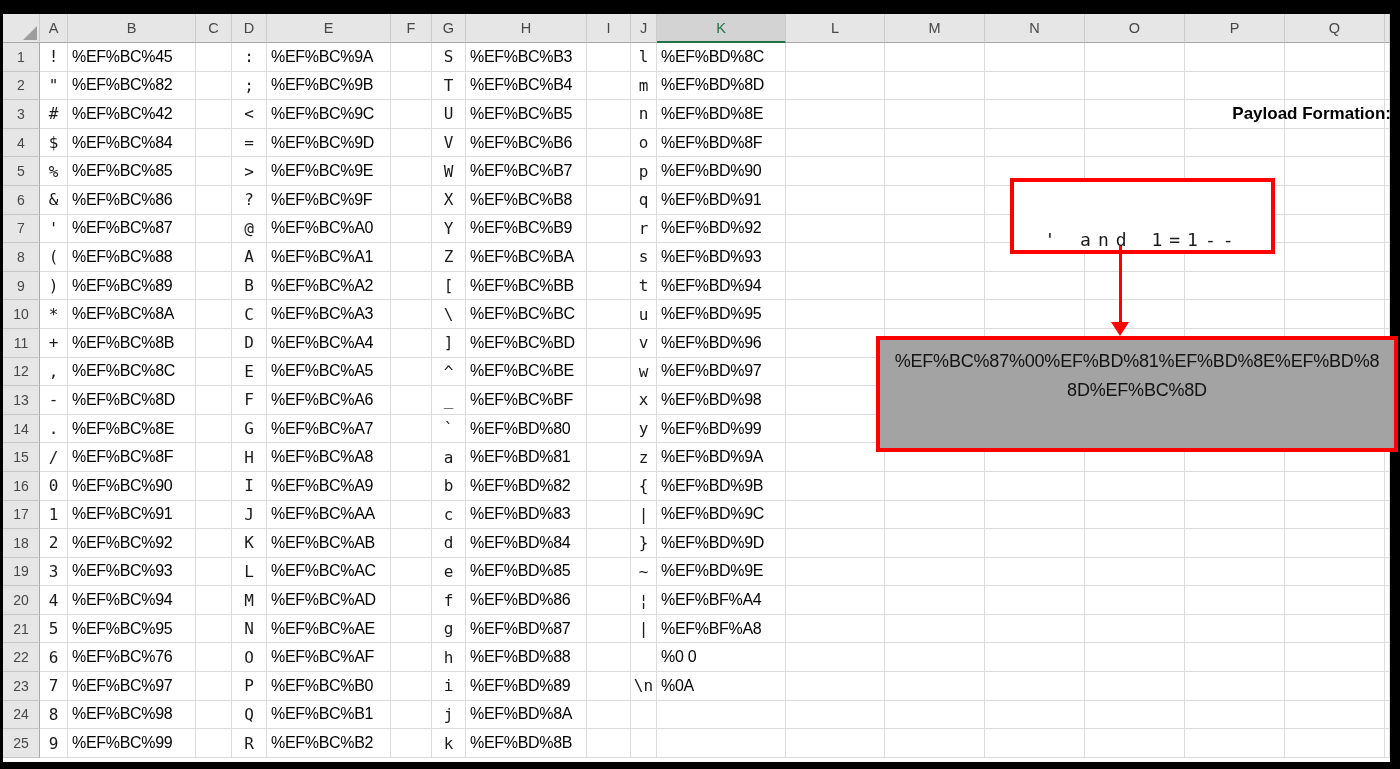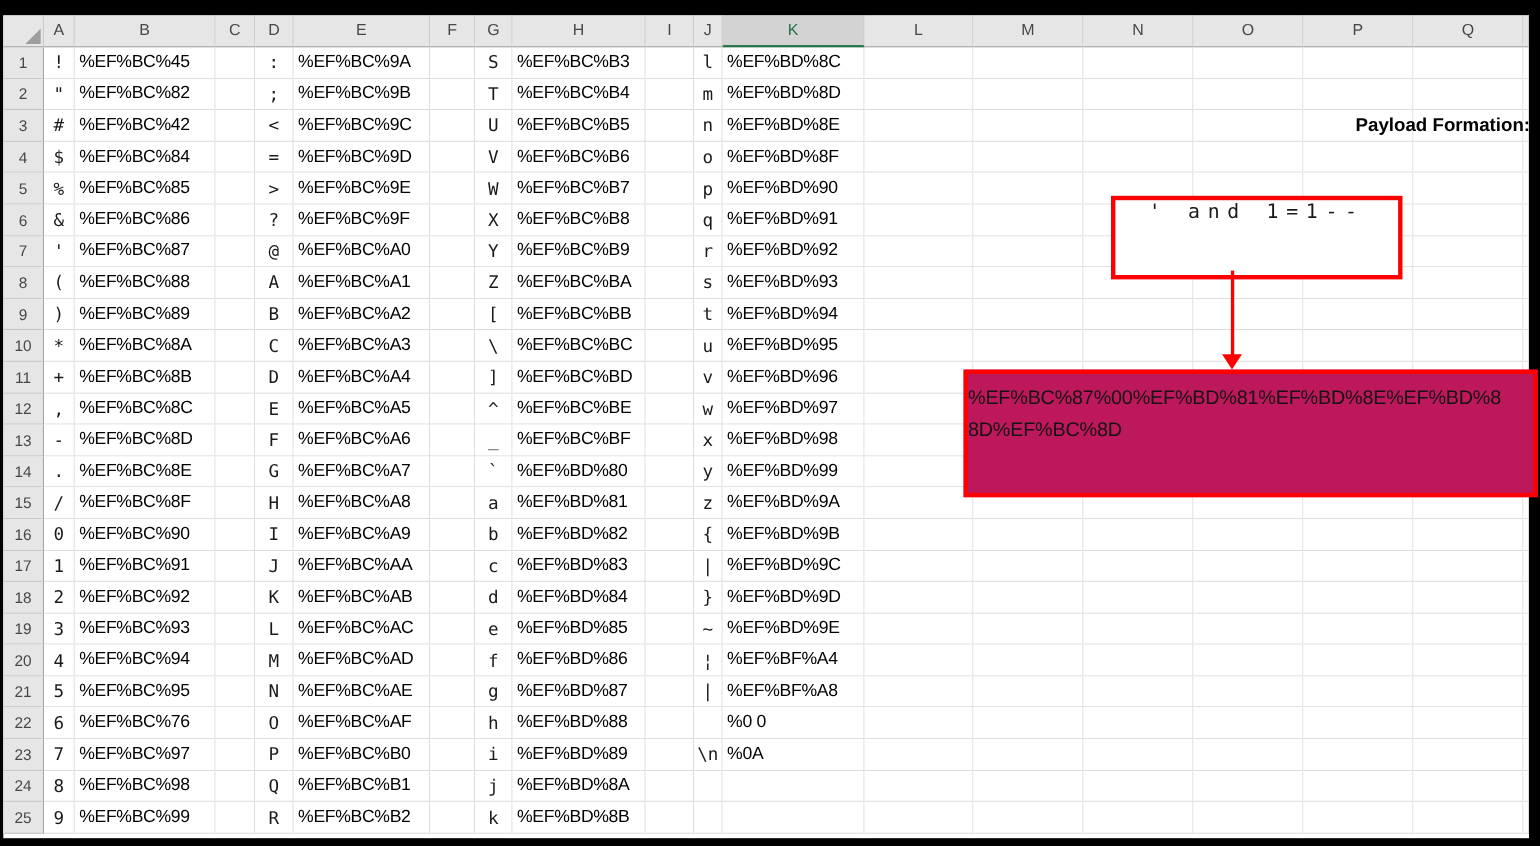--- a/index.html
+++ b/index.html
@@ -46,36 +46,36 @@
     justify-content:flex-start;padding-left:4px;color:#000;
   }
   .annotation-layer{position:absolute;left:0;top:0;width:100%;height:100%;pointer-events:none;}
   .payload-title{
     position:absolute;left:891px;top:104px;width:500px;text-align:right;
     font-weight:bold;font-size:17px;color:#000;
   }
   .payload-box1{
     position:absolute;left:1010px;top:178px;width:257px;height:68px;
     border:4px solid #ff0000;background:#fff;
-    display:flex;align-items:flex-start;justify-content:center;
+    display:flex;align-items:flex-end;justify-content:center;
   }
   .payload-box1 span{
     font-family:"DejaVu Sans Mono",monospace;font-size:18px;color:#1a1a1a;
     letter-spacing:7px;white-space:pre;
   }
   .arrow-line{position:absolute;left:1119px;top:246px;width:3px;height:78px;background:#ff0000;}
   .arrow-head{
     position:absolute;left:1111px;top:322px;width:0;height:0;
     border-left:9.5px solid transparent;border-right:9.5px solid transparent;
     border-top:14px solid #ff0000;
   }
   .payload-box2{
     position:absolute;left:876px;top:336px;width:514px;height:101px;
-    border:4px solid #ff0000;background:#be185d;
-    padding-top:7px;
+    border:4px solid #ff0000;background:#a3a3a3;
+    padding-top:7px;text-align:center;
   }
   .payload-box2 div{
     font-size:18px;line-height:28.5px;color:#131313;letter-spacing:-0.2px;white-space:nowrap;
   }
 </style>
 </head>
 <body>
 
 <div class="screen">
   <div class="sheet" id="sheet-grid">

